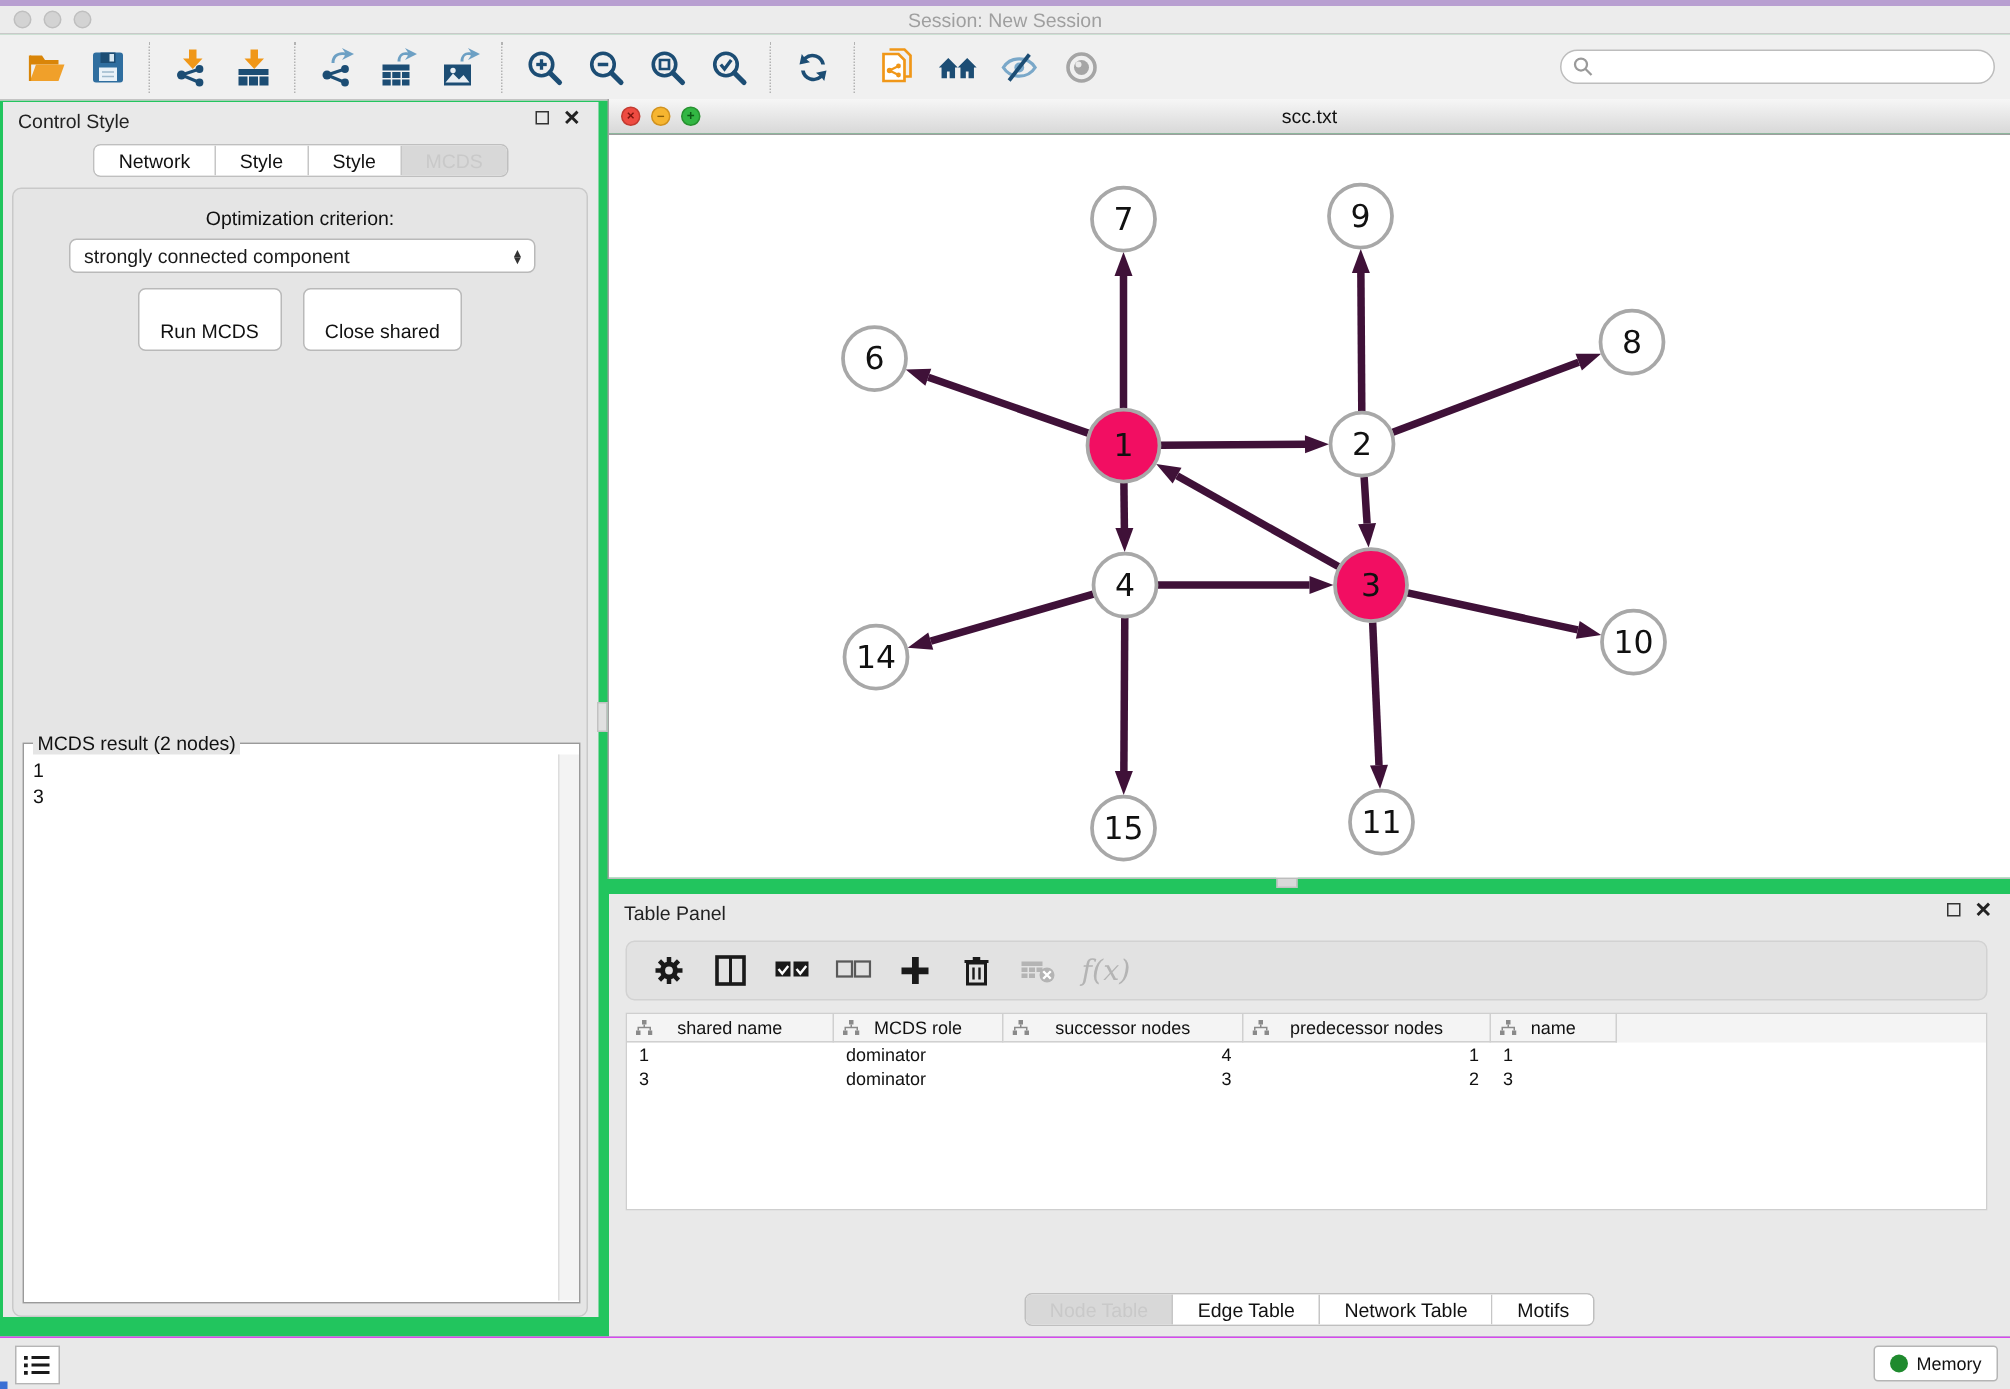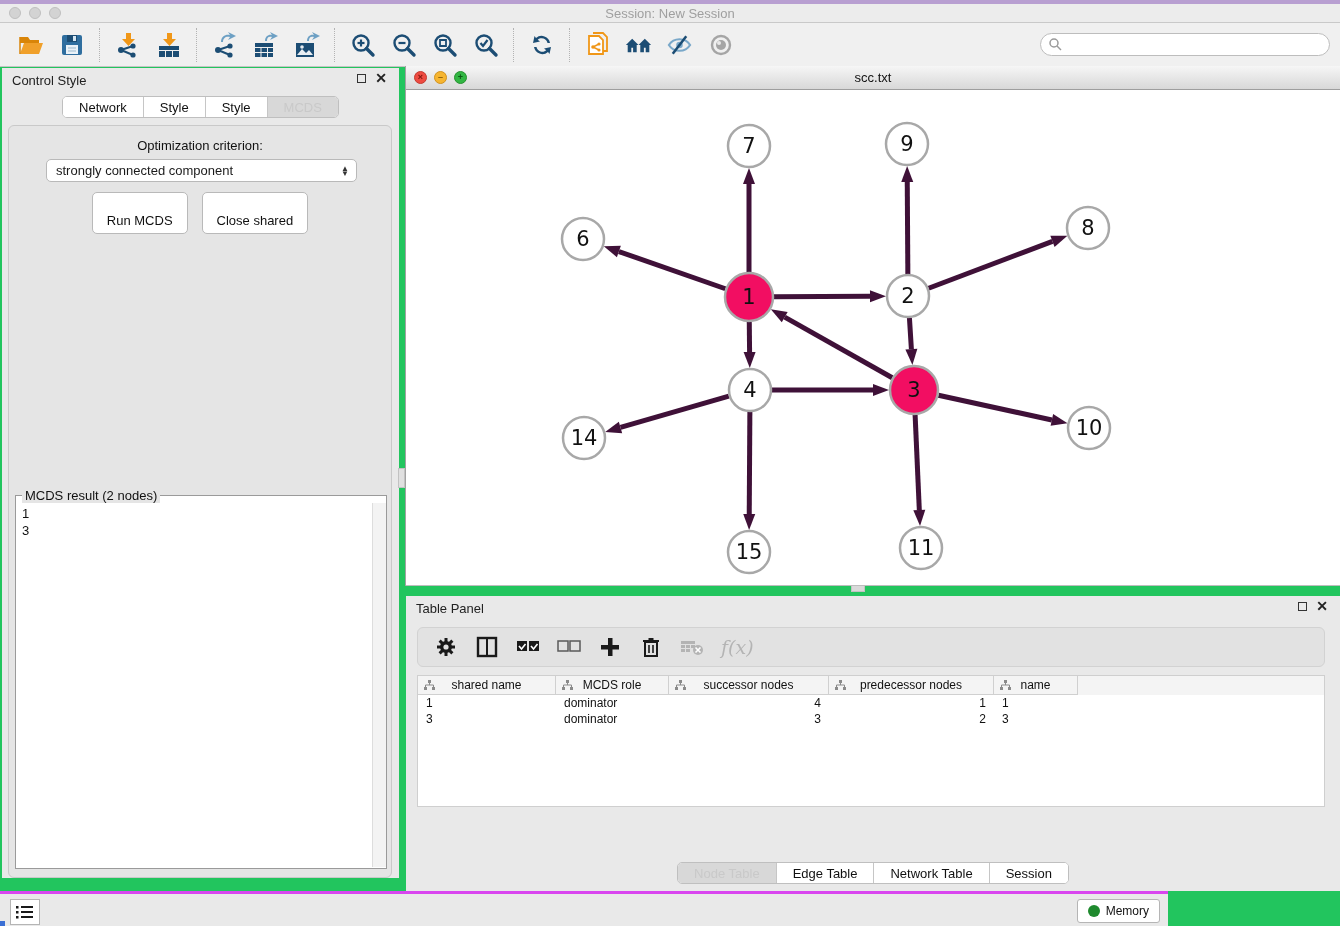--- a/index.html
+++ b/index.html
@@ -65,21 +65,21 @@
   .fx-label { font-family:"DejaVu Serif", serif; font-style:italic; font-size:19px; color:#b4b4b4; }
   .data-table { position:absolute; left:11px; top:79px; width:908px; height:132px; background:#fff; border:1px solid #cfcfcf; overflow:hidden; }
   .dt-header { display:flex; height:19px; background:#f4f4f4; font-size:12px; color:#111; }
   .dt-hcell { position:relative; border-right:1px solid #d0d0d0; border-bottom:1px solid #d0d0d0; display:flex; align-items:center; justify-content:center; }
   .dt-hcell .tree-ic { position:absolute; left:6px; top:4px; }
   .dt-row { display:flex; height:16px; font-size:12px; color:#111; }
   .dt-cell { padding:1px 8px; white-space:nowrap; overflow:hidden; }
   .al { text-align:left; } .ar { text-align:right; }
   .tp-tabs { position:absolute; left:0; right:0; bottom:7px; display:flex; justify-content:center; }
   
-  .statusbar { position:absolute; left:0; top:891px; width:1168px; height:35px; background:#e9e9e9; border-top:3px solid #d946ef; }
+  .statusbar { position:absolute; left:0; top:891px; width:1340px; height:35px; background:#e9e9e9; border-top:1px solid #d946ef; }
   .list-btn { position:absolute; left:10px; top:5px; width:30px; height:26px; background:#fff; border:1px solid #b5b5b5; display:flex; align-items:center; justify-content:center; }
   .mem-btn { position:absolute; right:8px; top:5px; height:24px; background:#fff; border:1px solid #b5b5b5; border-radius:3px; display:flex; align-items:center; gap:6px; padding:0 10px; font-size:12px; color:#111; }
   .mem-dot { width:12px; height:12px; border-radius:50%; background:#1f8a2e; }
   .corner-blue { position:absolute; left:0; top:921px; width:5px; height:5px; background:#3b6fd4; }
 </style>
 </head>
 <body>
 
 <div id="app">
 
@@ -498,21 +498,21 @@
             <div class="dt-cell al" style="width: 84px;">3</div>
           </div>
         </div>
     </div>
 
     <div class="tp-tabs">
       <div class="seg-group">
         <span class="seg active">Node Table</span>
         <span class="seg">Edge Table</span>
         <span class="seg">Network Table</span>
-        <span class="seg">Session</span>
+        <span class="seg">Motifs</span>
       </div>
     </div>
   </div>
 
   <div class="statusbar">
     <span class="list-btn">
       <svg width="18" height="14" viewBox="0 0 18 14">
           <g stroke="#1a1a1a" stroke-width="2">
             <line x1="5" y1="2" x2="17" y2="2"></line>
             <line x1="5" y1="7" x2="17" y2="7"></line>

